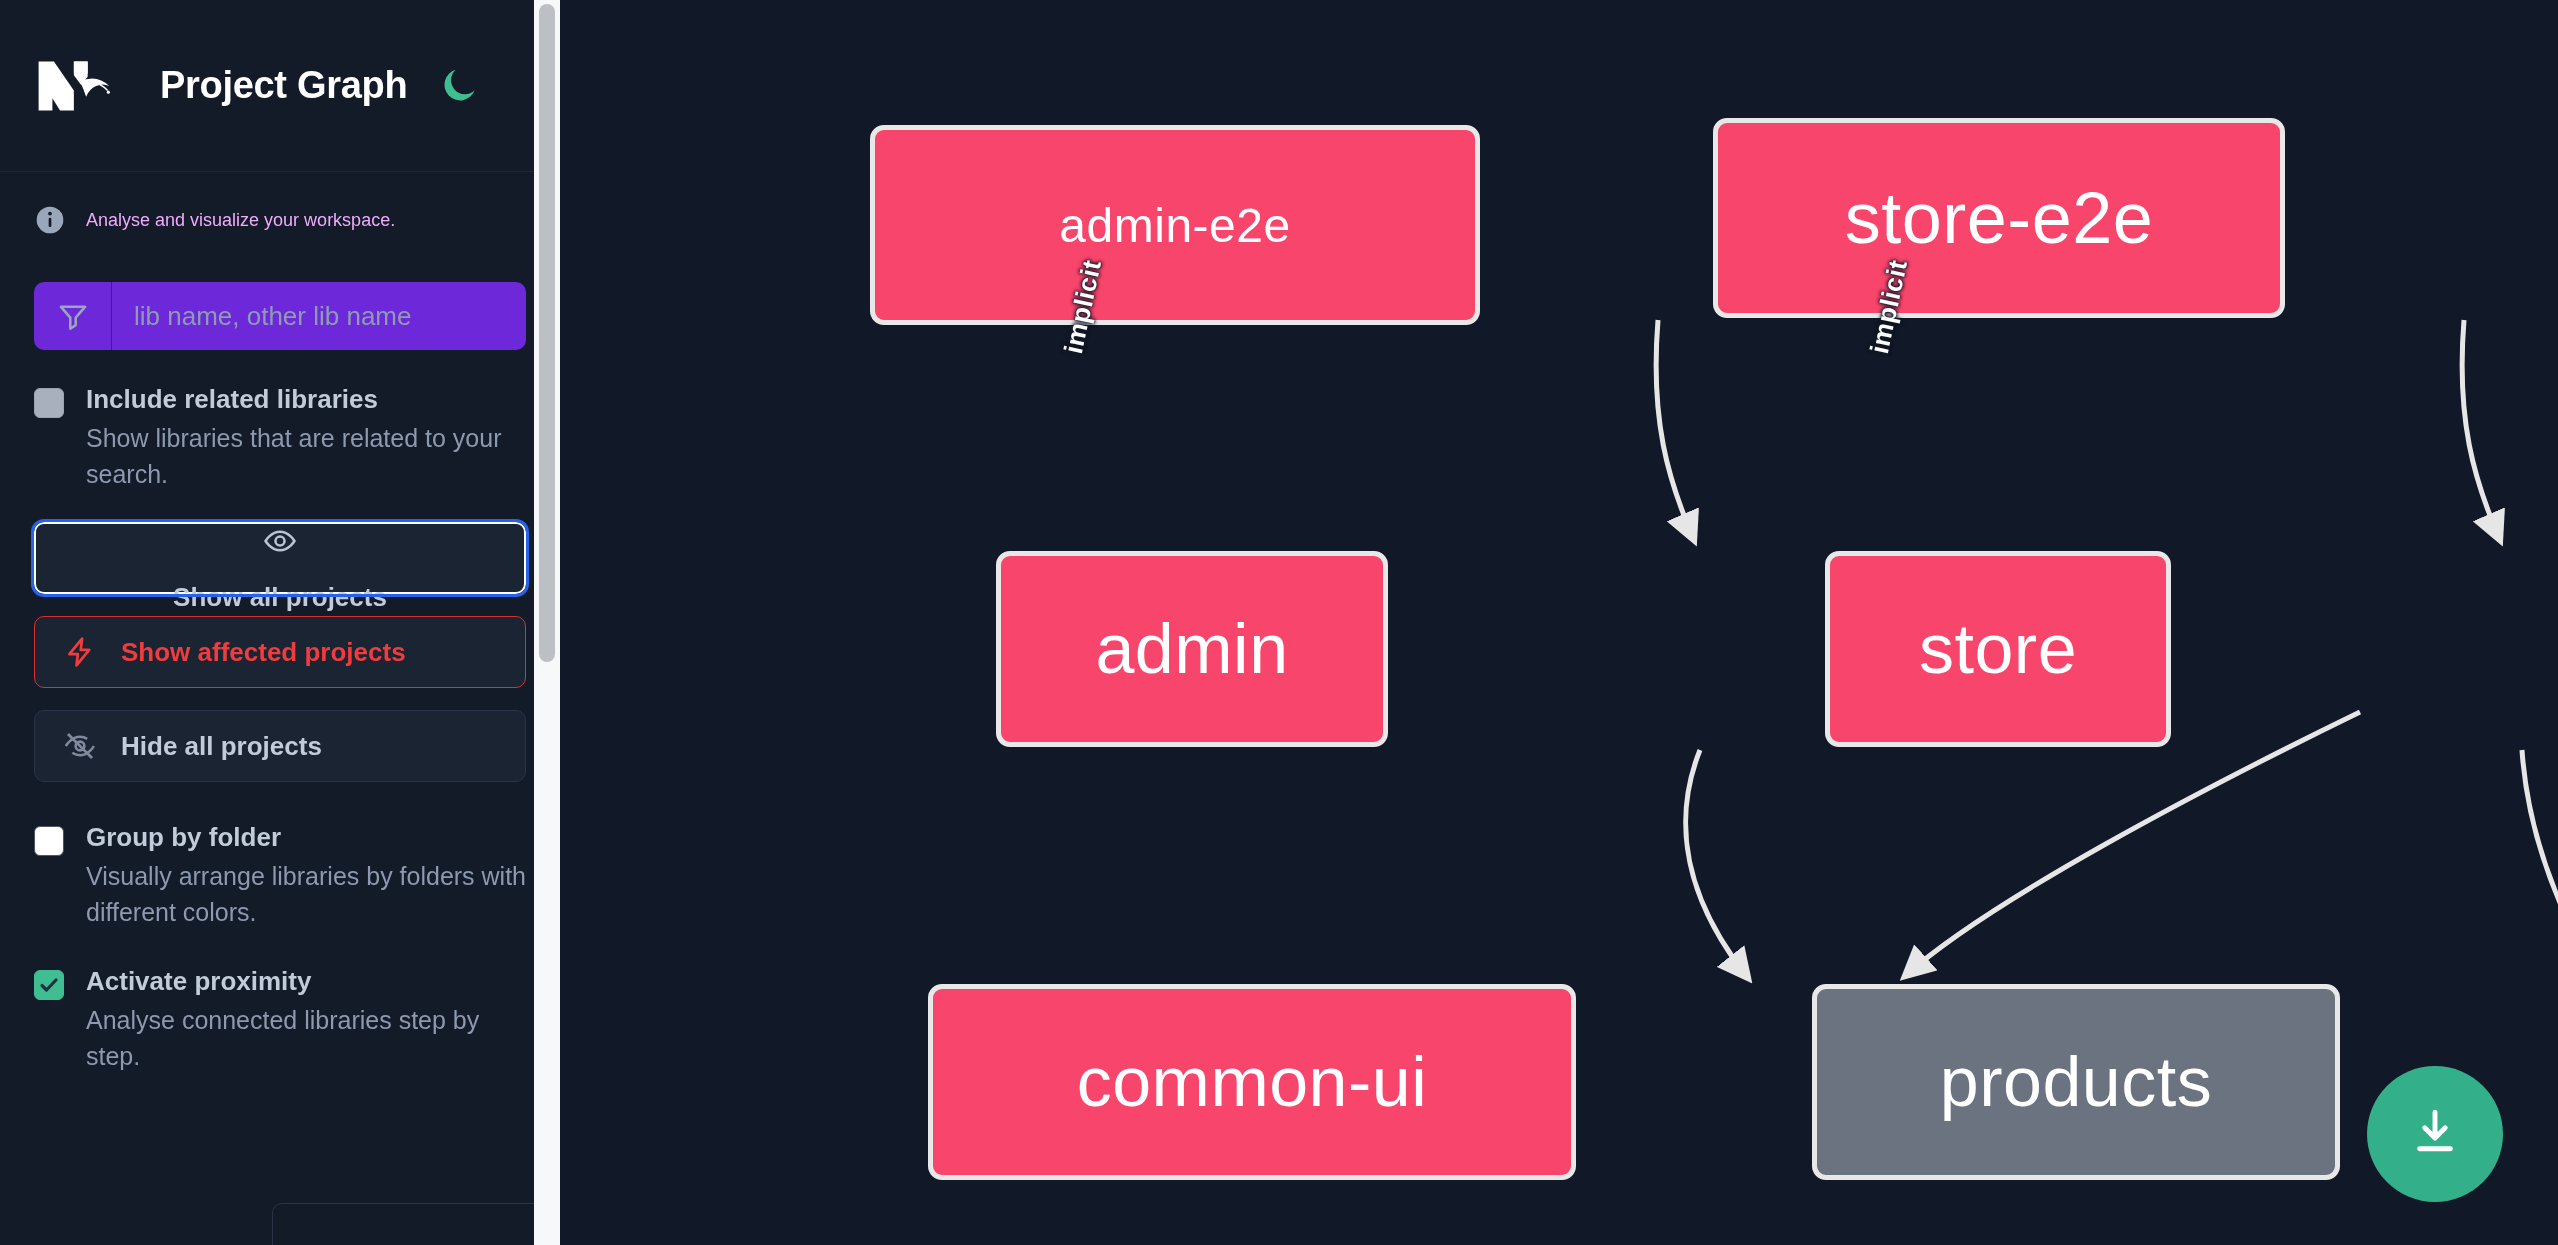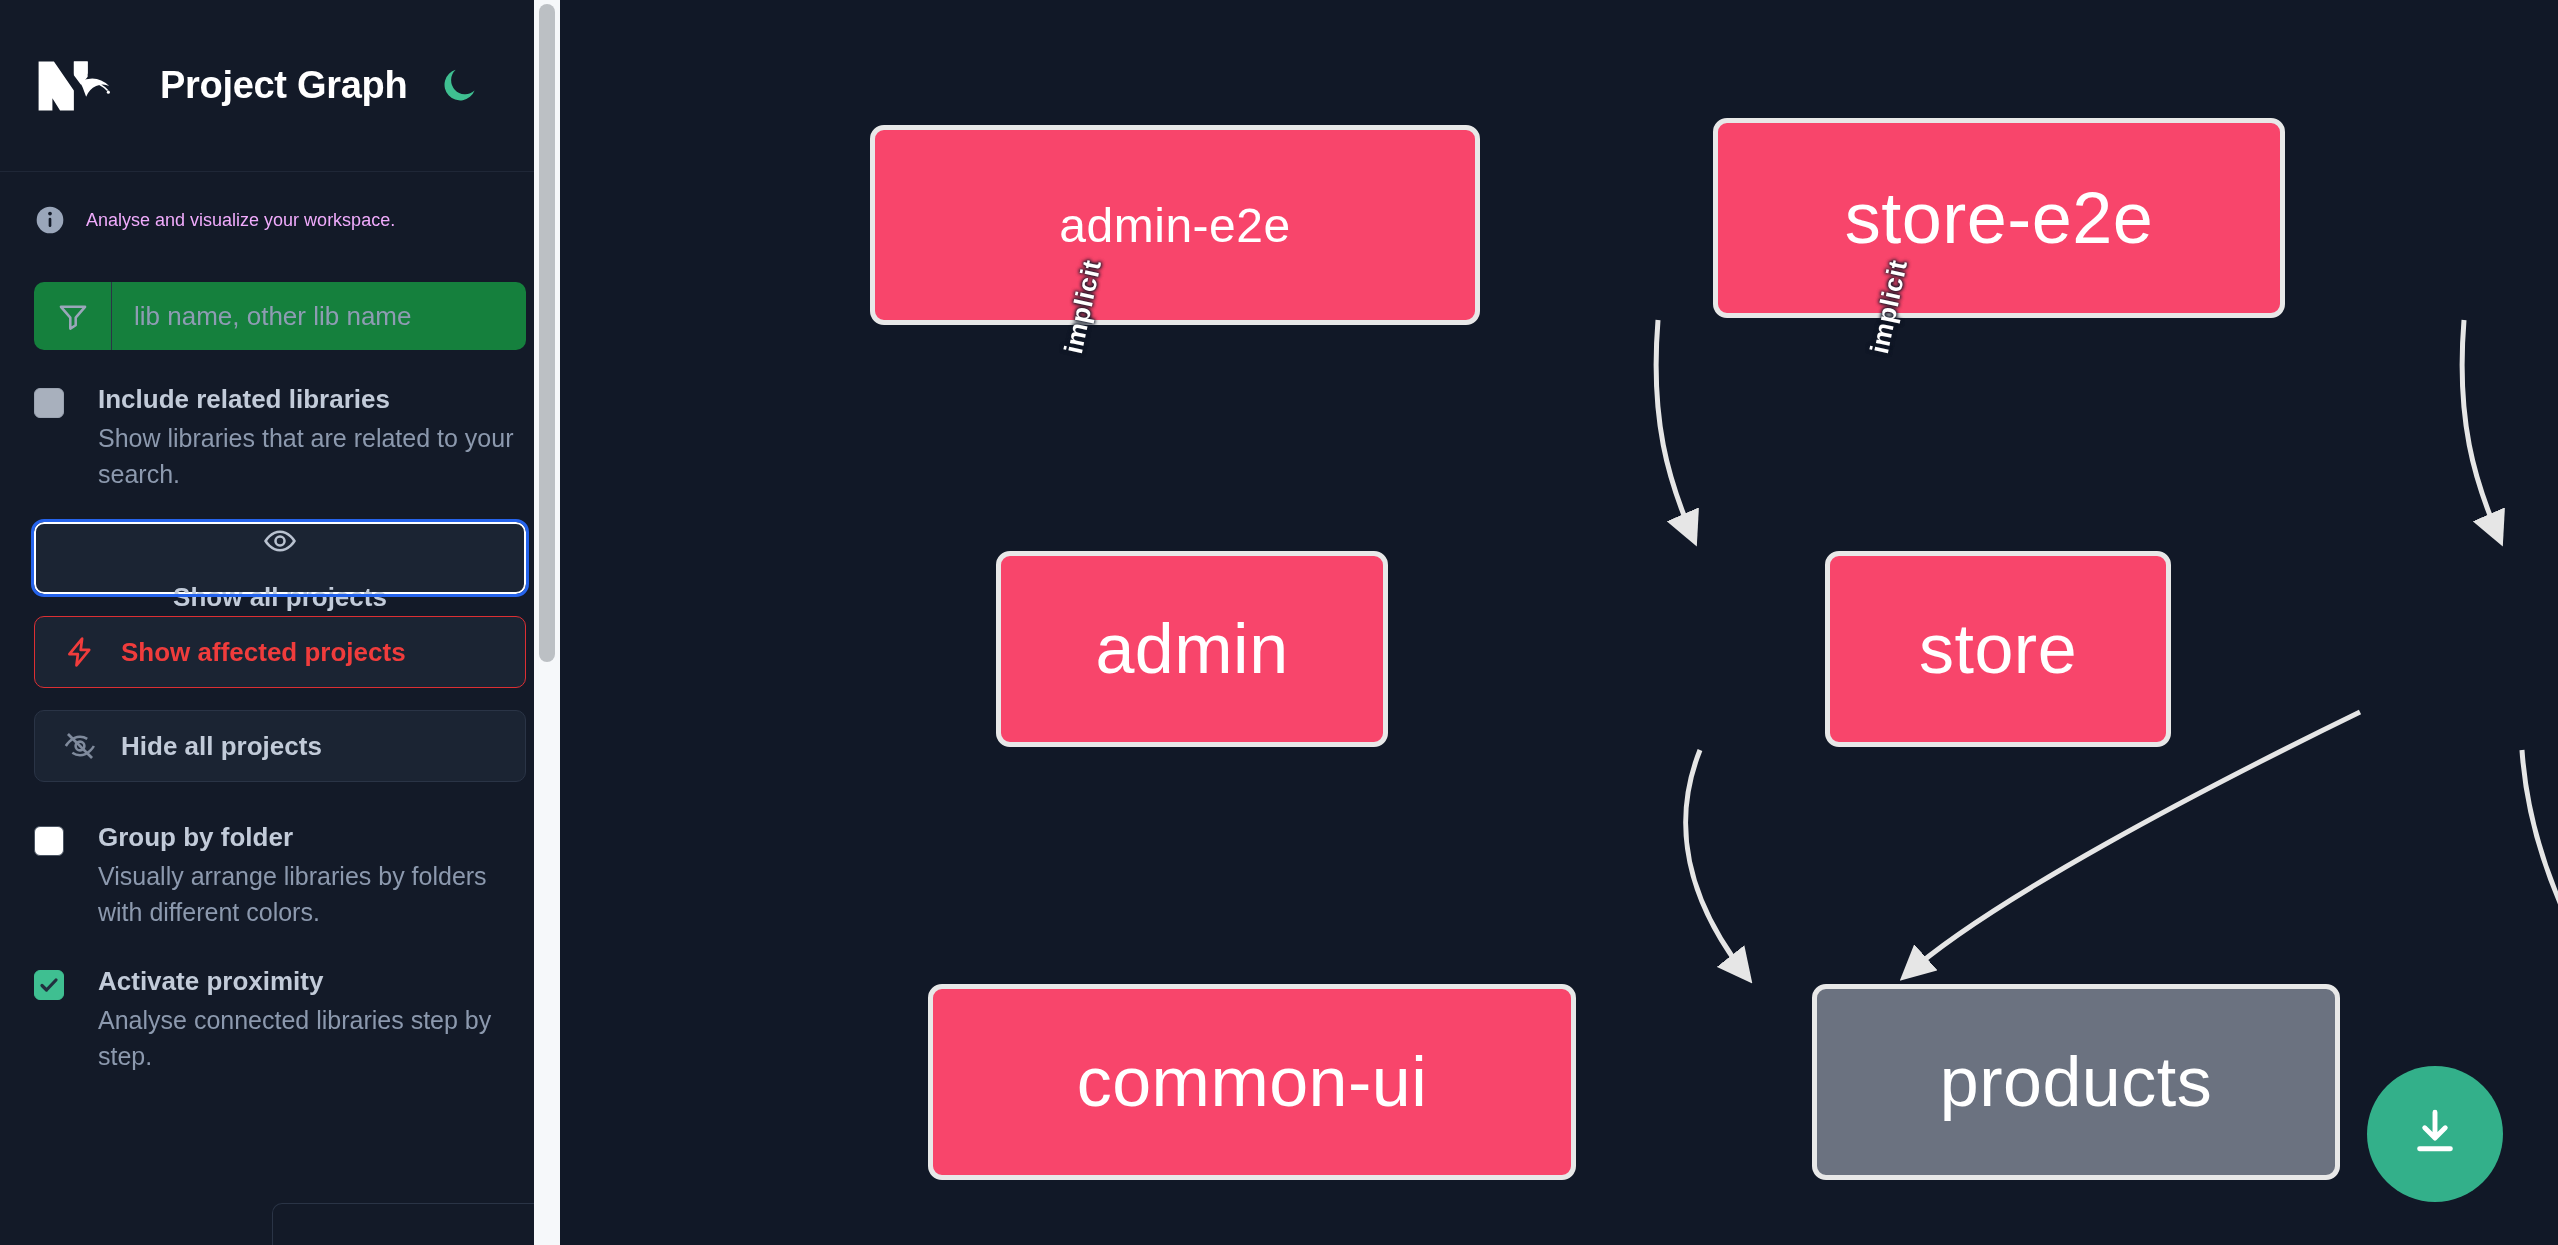--- a/index.html
+++ b/index.html
@@ -39,38 +39,38 @@
   .sb-tagline {
     display: flex; align-items: center; gap: 20px;
     padding: 32px 34px 10px 34px;
   }
   .info-icon { width: 32px; height: 32px; flex: 0 0 32px; }
   .sb-tagline-text { font-size: 18px; color: #f0abfc; }
 
   .sb-search-wrap { padding: 36px 34px 0 34px; }
   .sb-search {
     display: flex; align-items: flex-end;
-    height: 68px; background: #15803d;
+    height: 68px; background: #6d28d9;
     border-radius: 10px; overflow: hidden;
   }
   .sb-search .filter-icon {
     width: 78px; height: 100%;
     display: flex; align-items: center; justify-content: center;
     border-right: 1px solid #2b3546;
     flex: 0 0 78px;
   }
   .sb-search input {
     flex: 1; height: 100%; border: 0; outline: 0;
     background: transparent; color: #cdd6e4;
     font-size: 26px; font-family: "Liberation Sans", sans-serif;
     padding: 0 22px;
   }
   .sb-search input::placeholder { color: #8e9cb3; }
 
-  .check-row { display: flex; padding: 32px 34px 0 34px; gap: 34px; }
+  .check-row { display: flex; padding: 32px 34px 0 34px; gap: 22px; }
   .cbox {
     width: 30px; height: 30px; flex: 0 0 30px; margin-top: 6px;
     border-radius: 6px;
     display: flex; align-items: center; justify-content: center;
     cursor: pointer;
   }
   .cbox.grey { background: #a8b0bd; border: 1px solid #9aa3b1; }
   .cbox.white { background: #ffffff; border: 1px solid #4b5563; }
   .cbox.green { background: #3fbf91; border: 1px solid #3fbf91; }
   .check-col { flex: 1; }

